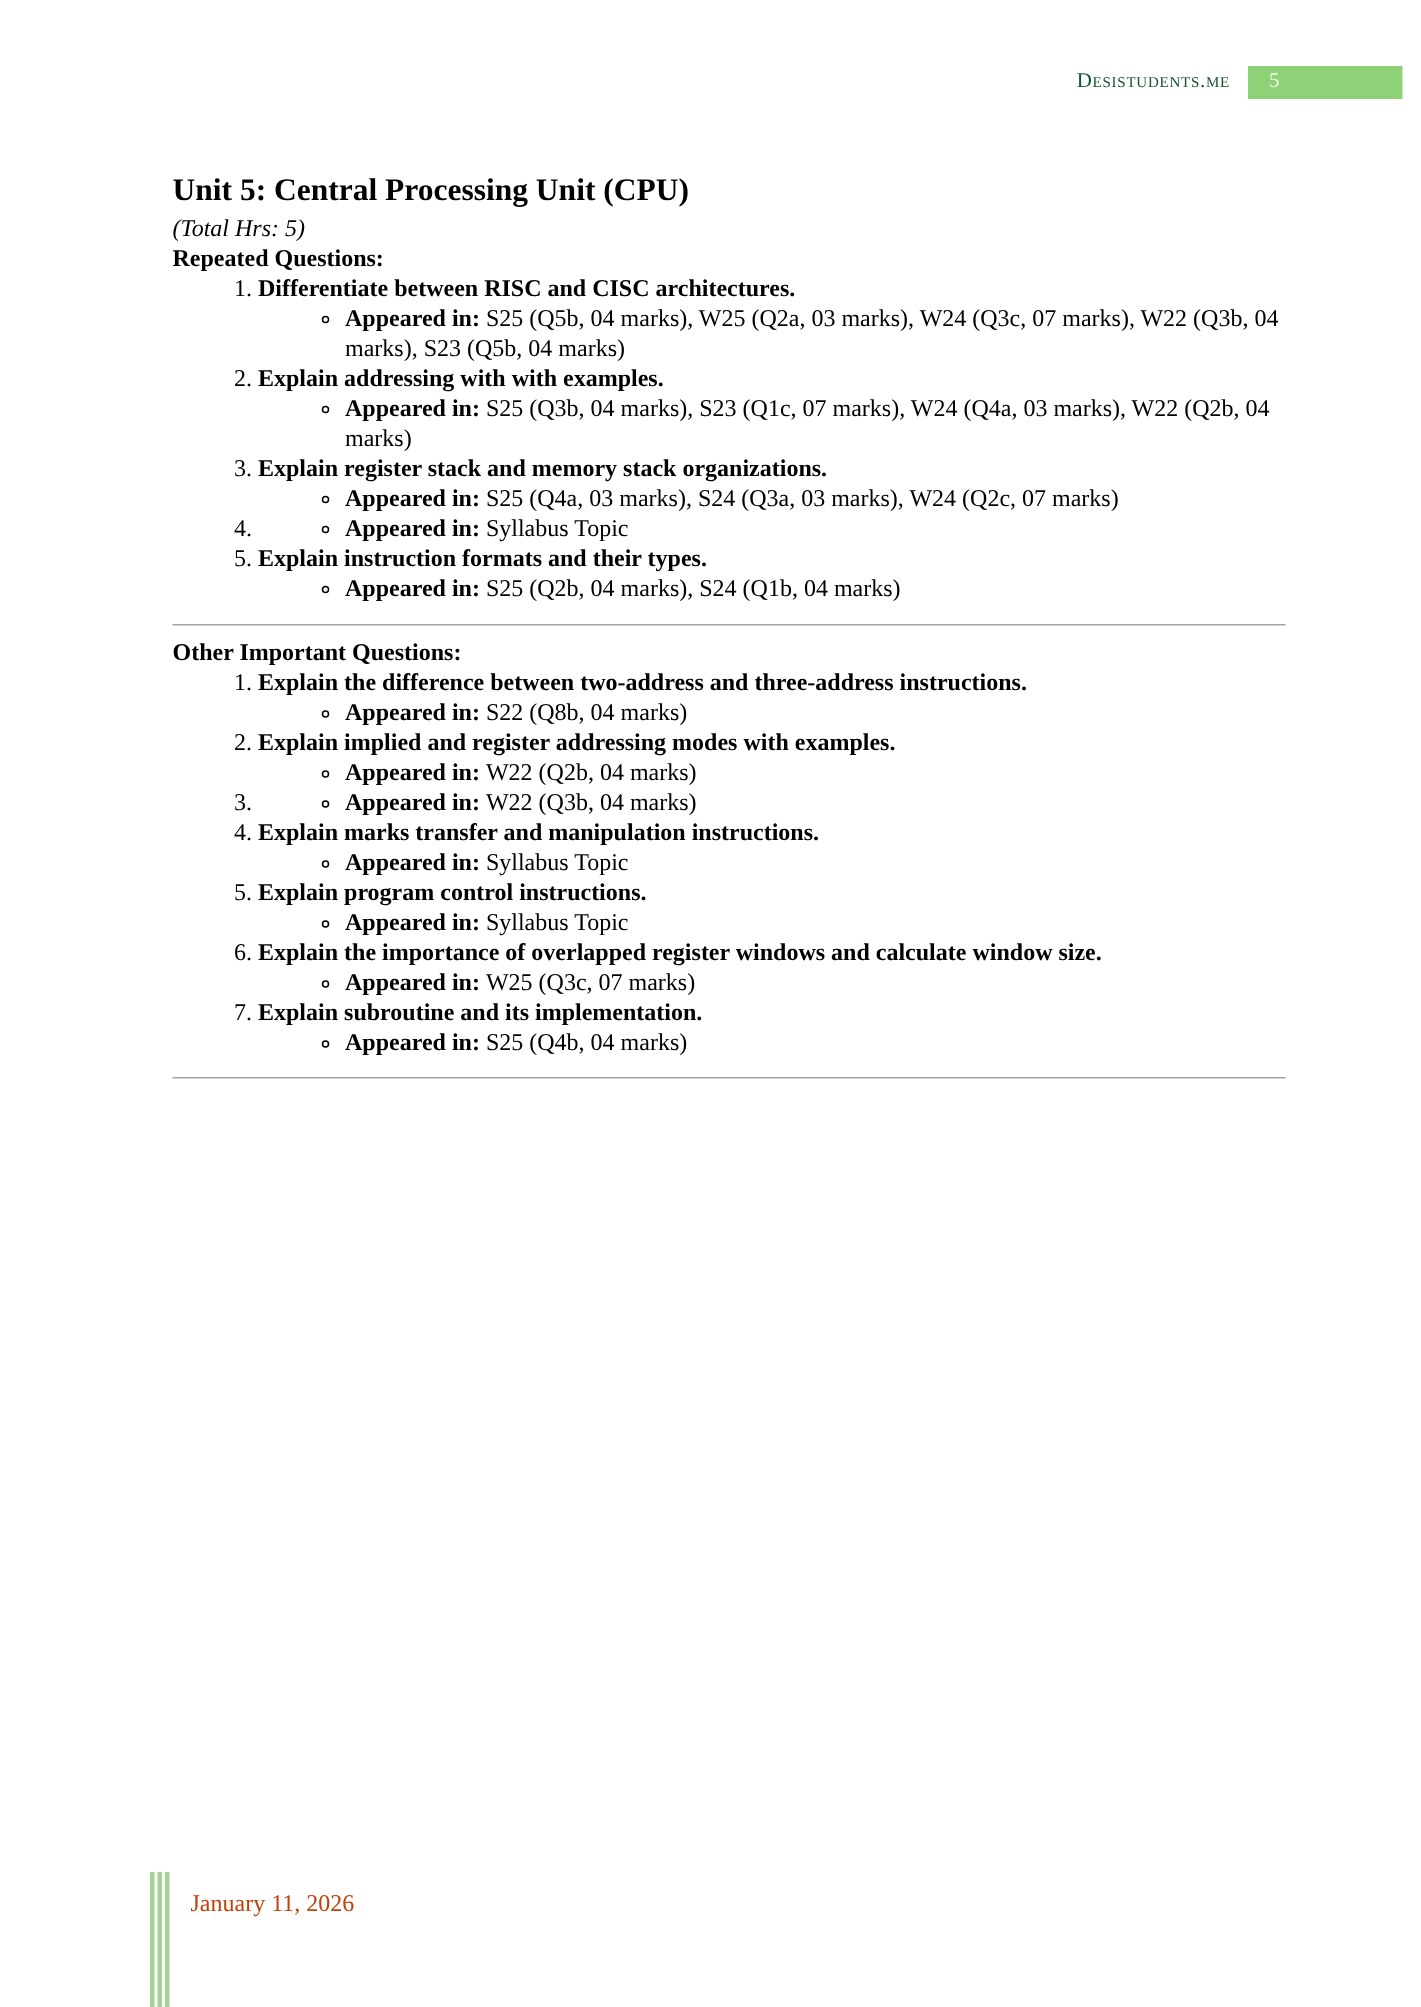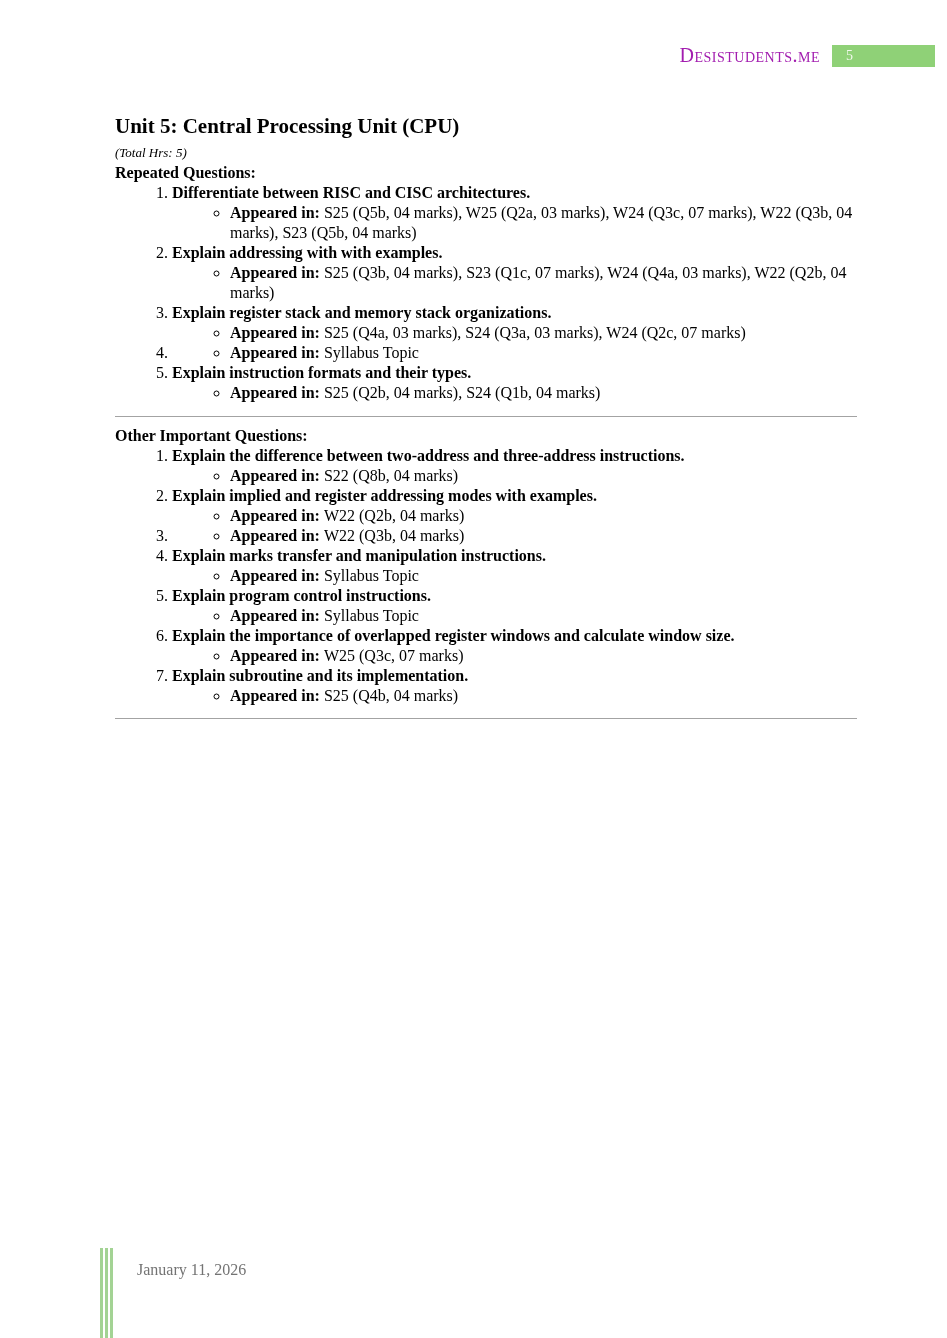--- a/index.html
+++ b/index.html
@@ -18,23 +18,23 @@
   .header {
     position: absolute;
     top: 44px;
     right: 12px;
     display: flex;
     align-items: center;
     gap: 12px;
   }
   .site-name {
     font-variant: small-caps;
-    font-size: 20px;
+    font-size: 14px;
     letter-spacing: 0.5px;
-    color: #a21caf;
+    color: #14532d;
   }
   .page-badge {
     width: 103px;
     height: 22px;
     background: #8fd177;
     color: #f2f9ee;
     font-size: 14px;
     line-height: 22px;
     padding-left: 14px;
   }
@@ -47,21 +47,21 @@
     width: 742px;
   }
   .doc-title {
     font-size: 21px;
     font-weight: 700;
     line-height: 27px;
     margin-bottom: 3px;
   }
   .total-hrs {
     font-style: italic;
-    font-size: 13px;
+    font-size: 16px;
     line-height: 20px;
   }
   .section-heading {
     font-weight: 700;
     font-size: 16px;
     line-height: 20px;
   }
   ol.questions {
     list-style: decimal;
     margin: 0;
@@ -96,24 +96,24 @@
     display: flex;
     gap: 2px;
   }
   .footer-stripes .stripe {
     width: 3px;
     height: 100%;
     background: #a3d394;
   }
   .footer-date {
     position: absolute;
-    left: 137px;
+    left: 127px;
     top: 1261px;
     font-size: 16px;
-    color: #737373;
+    color: #c2410c;
   }
 </style>
 </head>
 <body>
 
 <div class="page">
 
   <div class="header">
     <span class="site-name">Desistudents.me</span>
     <span class="page-badge">5</span>

